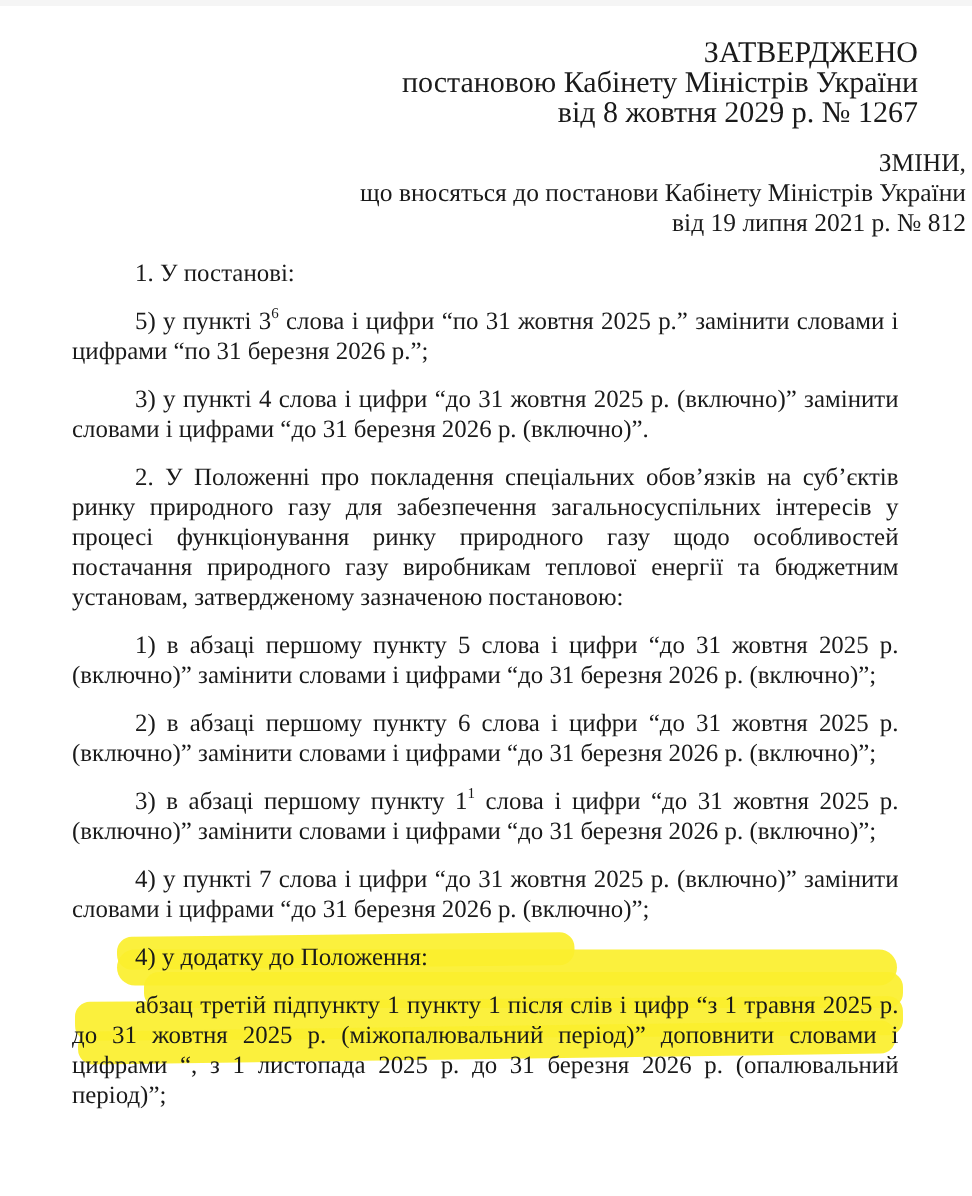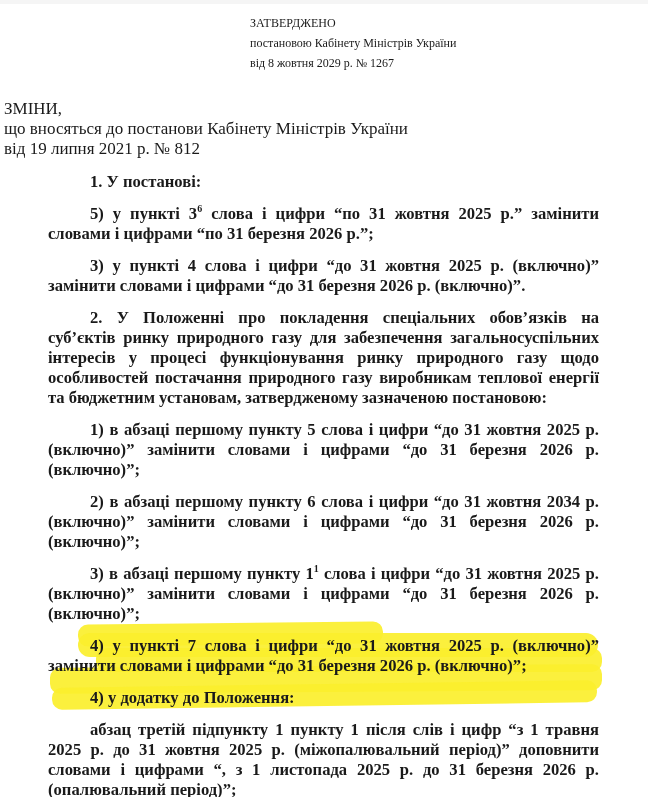--- a/index.html
+++ b/index.html
@@ -22,50 +22,49 @@
       background: #f5f5f5;
     }
     .page {
       position: absolute;
       left: 0; top: 0;
       width: 648px; height: 797px;
     }
     .approval {
       position: absolute;
       left: 250px;
-      top: 13px;
+      top: 25px;
       width: 362px;
-      text-align: left;
-      font-size: 12px;
+      text-align: right;
+      font-size: 20px;
       line-height: 20px;
     }
     .title-block {
       position: absolute;
       left: 40px;
       top: 99px;
       width: 640px;
-      text-align: left;
+      text-align: right;
       font-size: 17px;
       line-height: 20px;
     }
     .body-text {
       position: absolute;
       left: 48px;
       top: 172px;
       width: 551px;
       font-size: 16.6px;
       line-height: 20px;
     }
     .para {
       text-align: justify;
       text-indent: 42px;
       margin: 0 0 12px 0;
       position: relative;
       z-index: 2;
-      font-weight: bold;
     }
     sup {
       font-size: 10px;
       line-height: 0;
       vertical-align: 7px;
     }
     .highlight-layer {
       position: absolute;
       left: 0; top: 0;
       width: 648px; height: 797px;
@@ -112,21 +111,21 @@
 
 
     <p class="para"><span>5) у пункті 3</span><sup>6</sup><span> слова і цифри “по 31 жовтня 2025 р.” замінити словами і цифрами “по 31 березня 2026 р.”;</span></p>
 
     <p class="para">3) у пункті 4 слова і цифри “до 31 жовтня 2025 р. (включно)” замінити словами і цифрами “до 31 березня 2026 р. (включно)”.</p>
 
     <p class="para">2. У Положенні про покладення спеціальних обов’язків на суб’єктів ринку природного газу для забезпечення загальносуспільних інтересів у процесі функціонування ринку природного газу щодо особливостей постачання природного газу виробникам теплової енергії та бюджетним установам, затвердженому зазначеною постановою:</p>
 
     <p class="para">1) в абзаці першому пункту 5 слова і цифри “до 31 жовтня 2025 р. (включно)” замінити словами і цифрами “до 31 березня 2026 р. (включно)”;</p>
 
-    <p class="para">2) в абзаці першому пункту 6 слова і цифри “до 31 жовтня 2034 р. (включно)” замінити словами і цифрами “до 31 березня 2026 р. (включно)”;</p>
+    <p class="para">2) в абзаці першому пункту 6 слова і цифри “до 31 жовтня 2025 р. (включно)” замінити словами і цифрами “до 31 березня 2026 р. (включно)”;</p>
 
     <p class="para"><span>3) в абзаці першому пункту 1</span><sup>1</sup><span> слова і цифри “до 31 жовтня 2025 р. (включно)” замінити словами і цифрами “до 31 березня 2026 р. (включно)”;</span></p>
 
     <p class="para">4) у пункті 7 слова і цифри “до 31 жовтня 2025 р. (включно)” замінити словами і цифрами “до 31 березня 2026 р. (включно)”;</p>
 
     <p class="para">4) у додатку до Положення:</p>
 
     <p class="para">абзац третій підпункту 1 пункту 1 після слів і цифр “з 1 травня 2025 р. до 31 жовтня 2025 р. (міжопалювальний період)” доповнити словами і цифрами “, з 1 листопада 2025 р. до 31 березня 2026 р. (опалювальний період)”;</p>
 
   </div>

